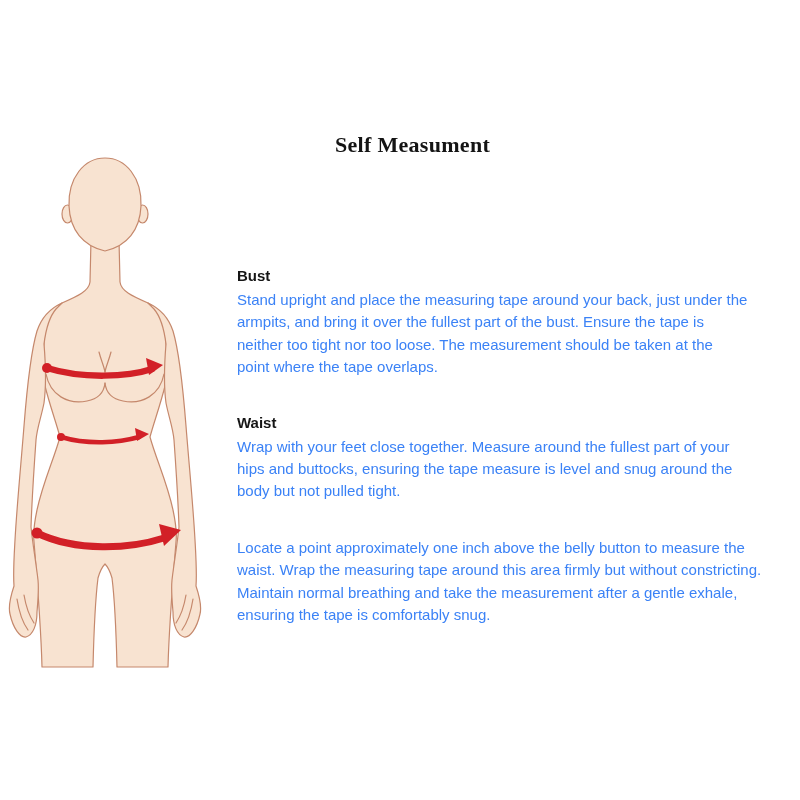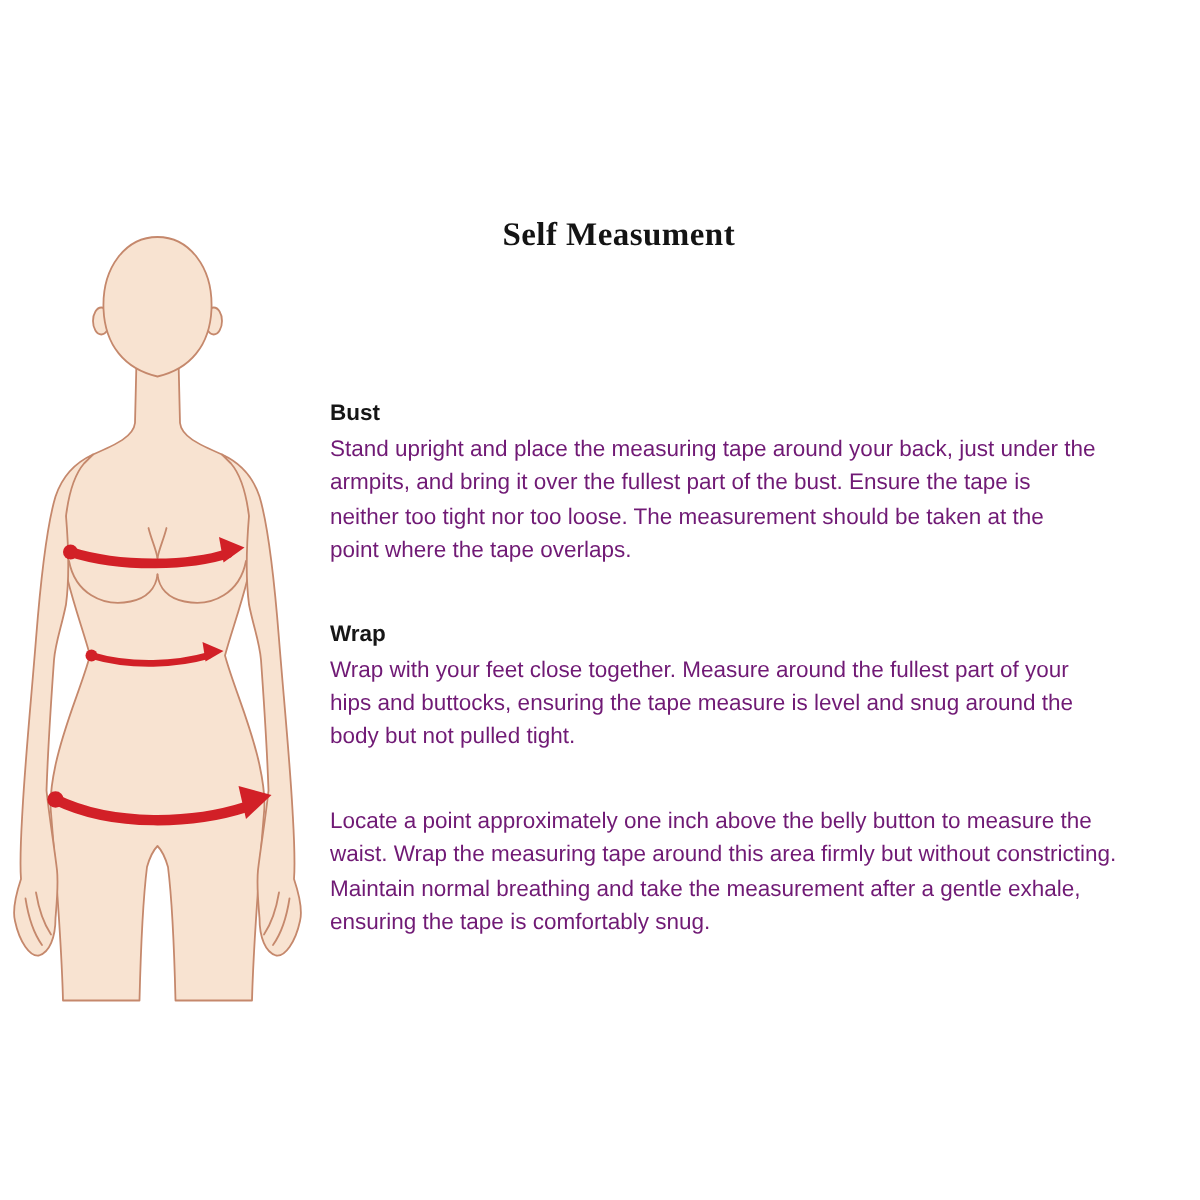--- a/index.html
+++ b/index.html
@@ -3,35 +3,35 @@
 <meta charset="utf-8">
 <style>
   html,body{margin:0;padding:0;}
   body{
     width:800px;height:800px;background:#ffffff;
     font-family:"Liberation Sans",sans-serif;
     position:relative;overflow:hidden;
   }
   .canvas{position:absolute;inset:0;background:#ffffff;}
   .page-title{
-    position:absolute;left:25px;right:0;top:143px;
+    position:absolute;left:25px;right:0;top:132px;
     text-align:center;
     font-family:"Liberation Serif","DejaVu Serif",serif;
     font-weight:700;font-size:22px;line-height:26px;
     color:#141414;letter-spacing:.3px;margin:0;
   }
   .figure-wrap{position:absolute;left:0;top:148px;width:230px;height:530px;}
-  .content{position:absolute;left:220px;top:266px;width:560px;}
+  .content{position:absolute;left:237px;top:266px;width:560px;}
   .content section{margin:0 0 34px 0;}
   .content h3{
     margin:0 0 4px 0;font-size:15px;line-height:19px;
     font-weight:700;color:#161616;
   }
   .content p{
-    margin:0;font-size:15px;line-height:22.4px;color:#701a75;
+    margin:0;font-size:15px;line-height:22.4px;color:#3b82f6;
     white-space:pre-line;
   }
 </style>
 </head>
 <body>
 
 <div class="canvas">
 
   <h1 class="page-title">Self Measument</h1>
 
@@ -149,21 +149,21 @@
 
   <div class="content">
     <section>
       <h3>Bust</h3>
       <p>Stand upright and place the measuring tape around your back, just under the
 armpits, and bring it over the fullest part of the bust. Ensure the tape is
 neither too tight nor too loose. The measurement should be taken at the
 point where the tape overlaps.</p>
     </section>
     <section>
-      <h3>Wrap</h3>
+      <h3>Waist</h3>
       <p>Wrap with your feet close together. Measure around the fullest part of your
 hips and buttocks, ensuring the tape measure is level and snug around the
 body but not pulled tight.</p>
     </section>
     <section>
       <p>Locate a point approximately one inch above the belly button to measure the
 waist. Wrap the measuring tape around this area firmly but without constricting.
 Maintain normal breathing and take the measurement after a gentle exhale,
 ensuring the tape is comfortably snug.</p>
     </section>

